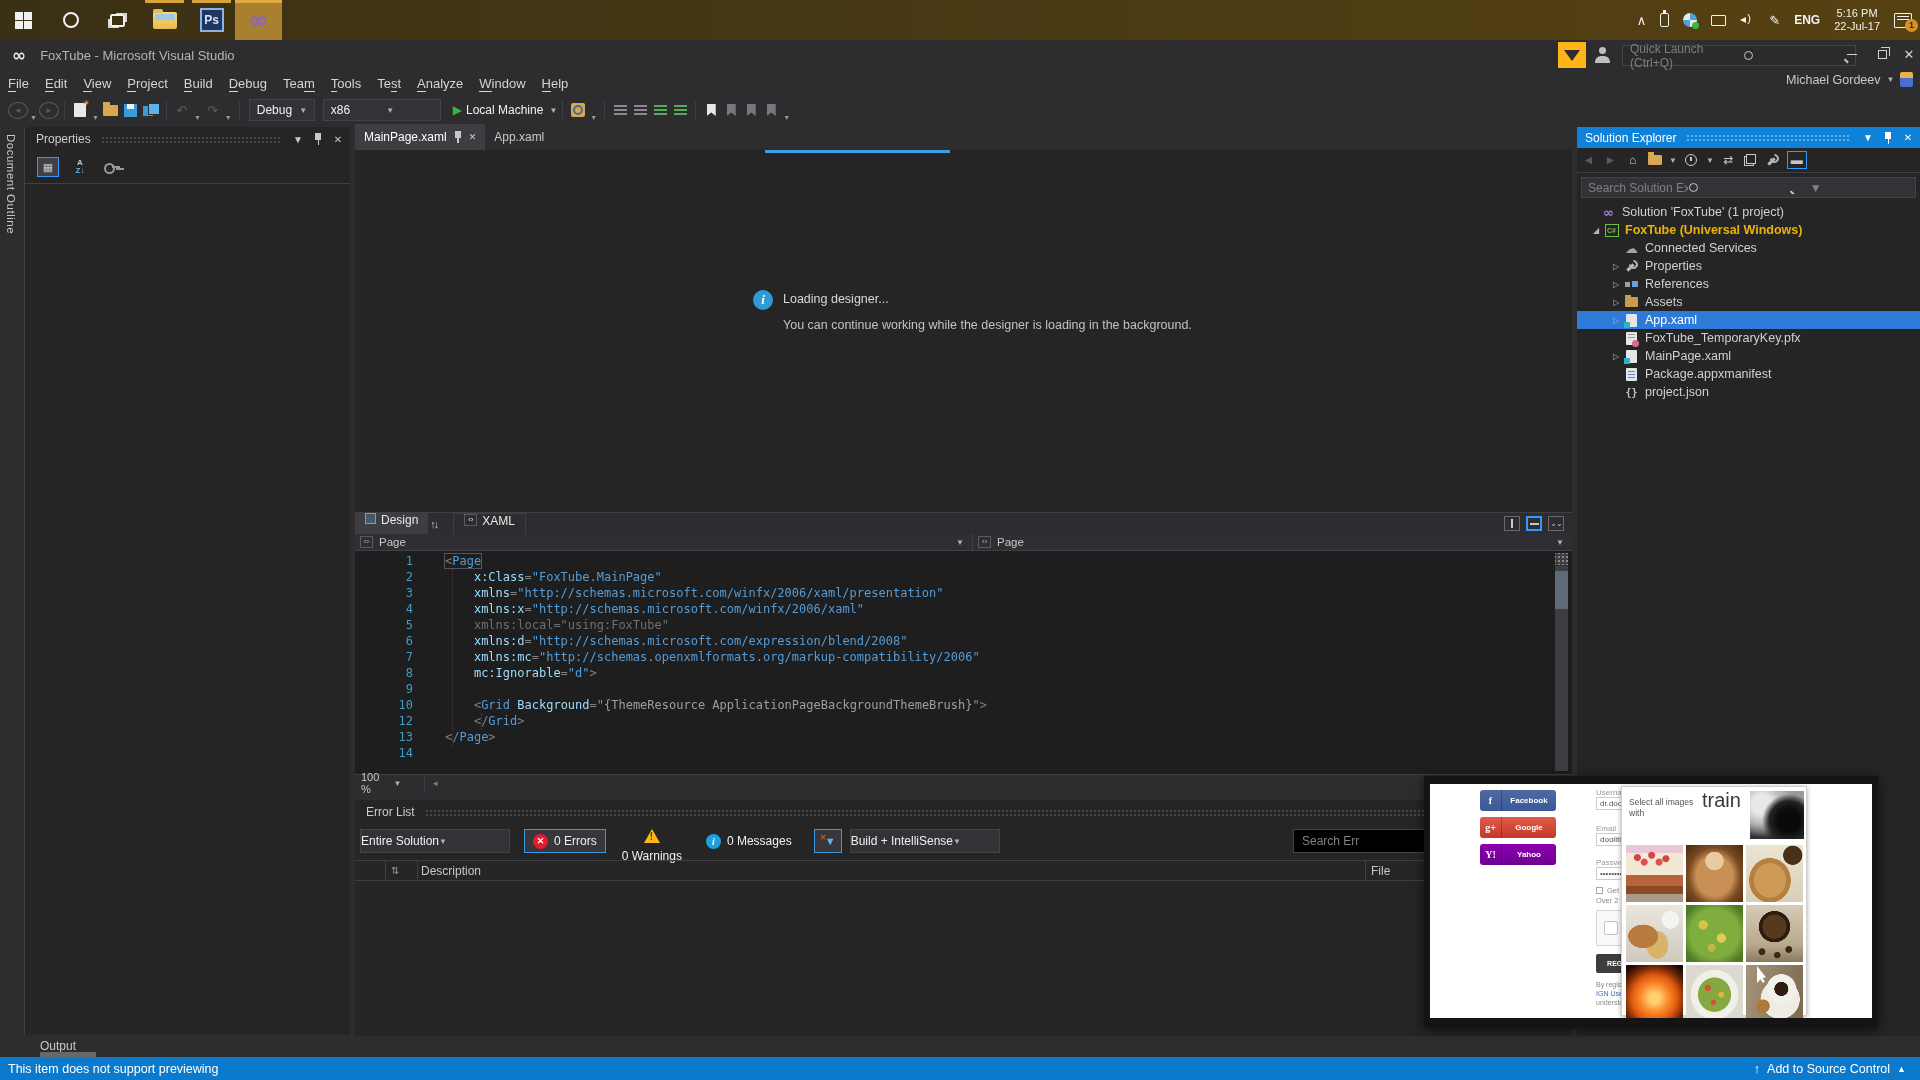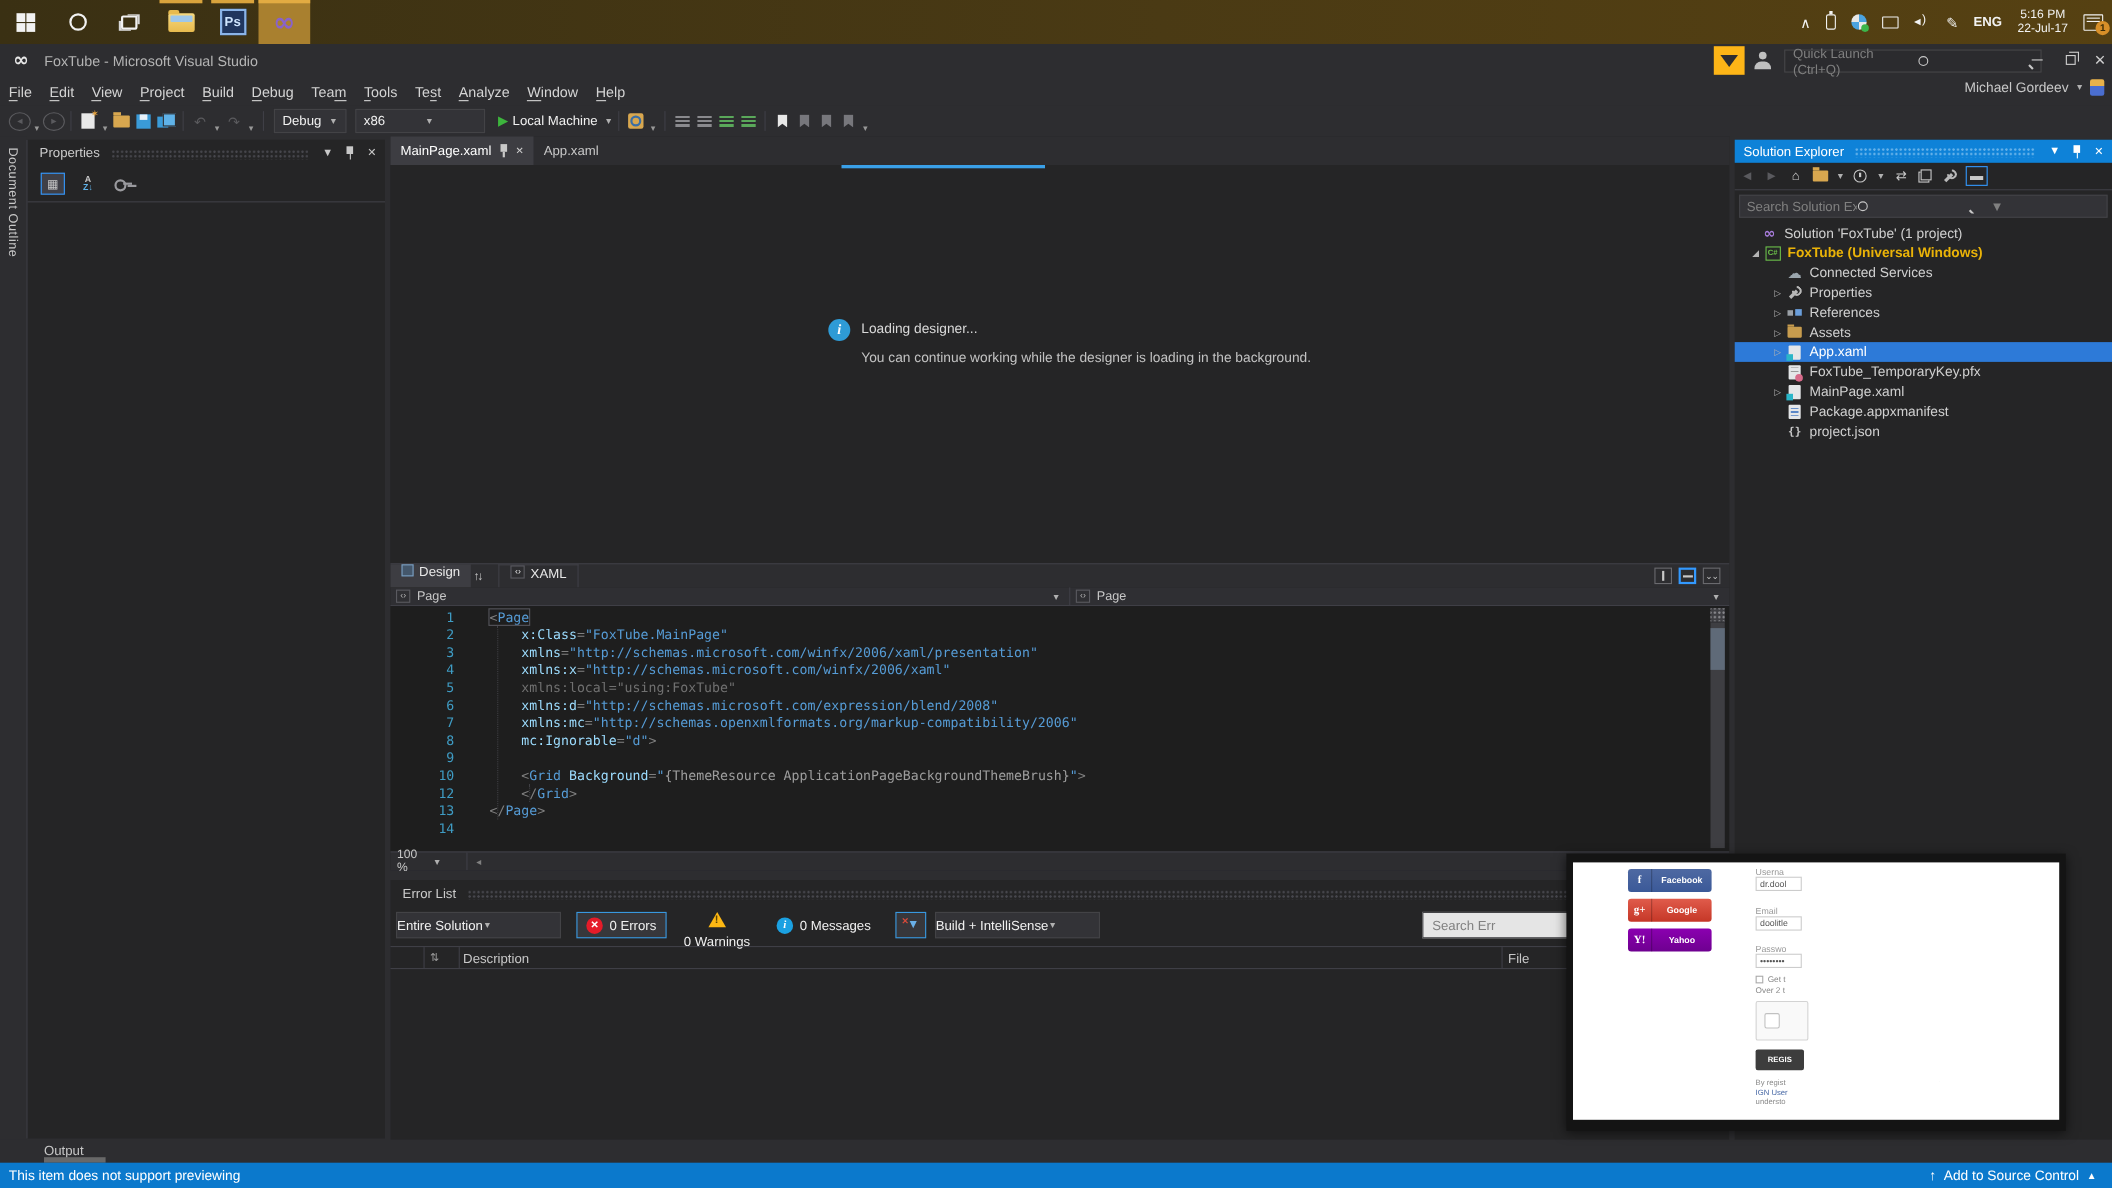--- a/index.html
+++ b/index.html
@@ -168,21 +168,21 @@
   .el-chip{height:24px;display:flex;align-items:center;gap:6px;padding:0 8px;color:#f1f1f1;}
   .el-chip.sel{border:1px solid #3898e0;background:#37373b;}
   .err-badge{width:15px;height:15px;border-radius:50%;background:#e51b29;color:#fff;font:bold 9px/15px "Liberation Sans",sans-serif;text-align:center;}
   .warn-badge{position:relative;width:0;height:0;border-left:8px solid transparent;border-right:8px solid transparent;border-bottom:14px solid #fdb813;}
   .warn-badge::after{content:"!";position:absolute;left:-2px;top:2px;font:bold 10px/12px "Liberation Sans",sans-serif;color:#5a4300;}
   .info-badge{width:15px;height:15px;border-radius:50%;background:#1ba1e2;color:#fff;font:italic bold 10px/15px "Liberation Serif",serif;text-align:center;}
   .filter-ic{position:relative;width:16px;height:15px;}
   .filter-ic::before{content:"▼";position:absolute;right:0;top:1px;color:#6ab0e8;font-size:11px;}
   .filter-ic::after{content:"✕";position:absolute;left:0;top:-1px;color:#d84a3a;font-size:8px;font-weight:bold;}
   .el-filterbtn{width:28px;height:24px;border:1px solid #3898e0;background:#37373b;display:flex;align-items:center;justify-content:center;}
-  #el-search{position:absolute;left:938px;top:3px;width:258px;height:24px;background:#e5e5e5;border:1px solid #434346;display:flex;align-items:center;}
+  #el-search{position:absolute;left:938px;top:3px;width:258px;height:24px;background:#000000;border:1px solid #434346;display:flex;align-items:center;}
   #el-search span{padding-left:8px;font-size:12px;color:#808080;}
   #el-cols{position:relative;height:21px;margin-top:4px;border-top:1px solid #3f3f46;border-bottom:1px solid #3f3f46;font-size:12px;color:#c8c8c8;}
   .col-sep{position:absolute;top:0;bottom:0;width:1px;background:#3f3f46;}
   #el-cols .sortg{position:absolute;left:36px;top:4px;color:#9a9a9a;font-size:10px;}
 
   
   #solexp{left:1577px;top:127px;width:343px;height:909px;background:#252526;}
   #se-head{height:21px;background:#0e82d8;display:flex;align-items:center;font-size:12px;color:#fff;}
   #se-head .ttl{margin-left:8px;white-space:nowrap;}
   #se-head .dots{background-image:radial-gradient(#66b2ea 1px,transparent 1.2px);}
@@ -735,17 +735,33 @@
 
       <div id="recaptcha">
           <i></i>
         </div>
       <div id="reg-btn">REGIS</div>
 
       <span class="legal" style="top:197px;">By regist</span>
       <span class="legal link" style="top:206px;">IGN User</span>
       <span class="legal" style="top:215px;">understo</span>
 
+      <div id="captcha">
+        <div id="cap-instr">Select all images with</div>
+        <div id="cap-word">train</div>
+        <div id="cap-train" class="img-steam-train"></div>
+        <div id="cap-grid">
+            <div class="cap-cell img-strawberry-cake" style="left: 4px; top: 58px;"></div>
+            <div class="cap-cell img-caramel-drink" style="left: 64px; top: 58px;"></div>
+            <div class="cap-cell img-pancakes" style="left: 124px; top: 58px;"></div>
+            <div class="cap-cell img-breakfast-plate" style="left: 4px; top: 118px;"></div>
+            <div class="cap-cell img-walnut-salad" style="left: 64px; top: 118px;"></div>
+            <div class="cap-cell img-coffee-beans" style="left: 124px; top: 118px;"></div>
+            <div class="cap-cell img-fire-bowl" style="left: 4px; top: 178px;"></div>
+            <div class="cap-cell img-salad-plate" style="left: 64px; top: 178px;"></div>
+            <div class="cap-cell img-coffee-cup" style="left: 124px; top: 178px;"></div>
+          </div>
+      </div>
       <div id="cap-cursor"></div>
     </div>
   </div>
 
 </div>
 
 </body></html>

